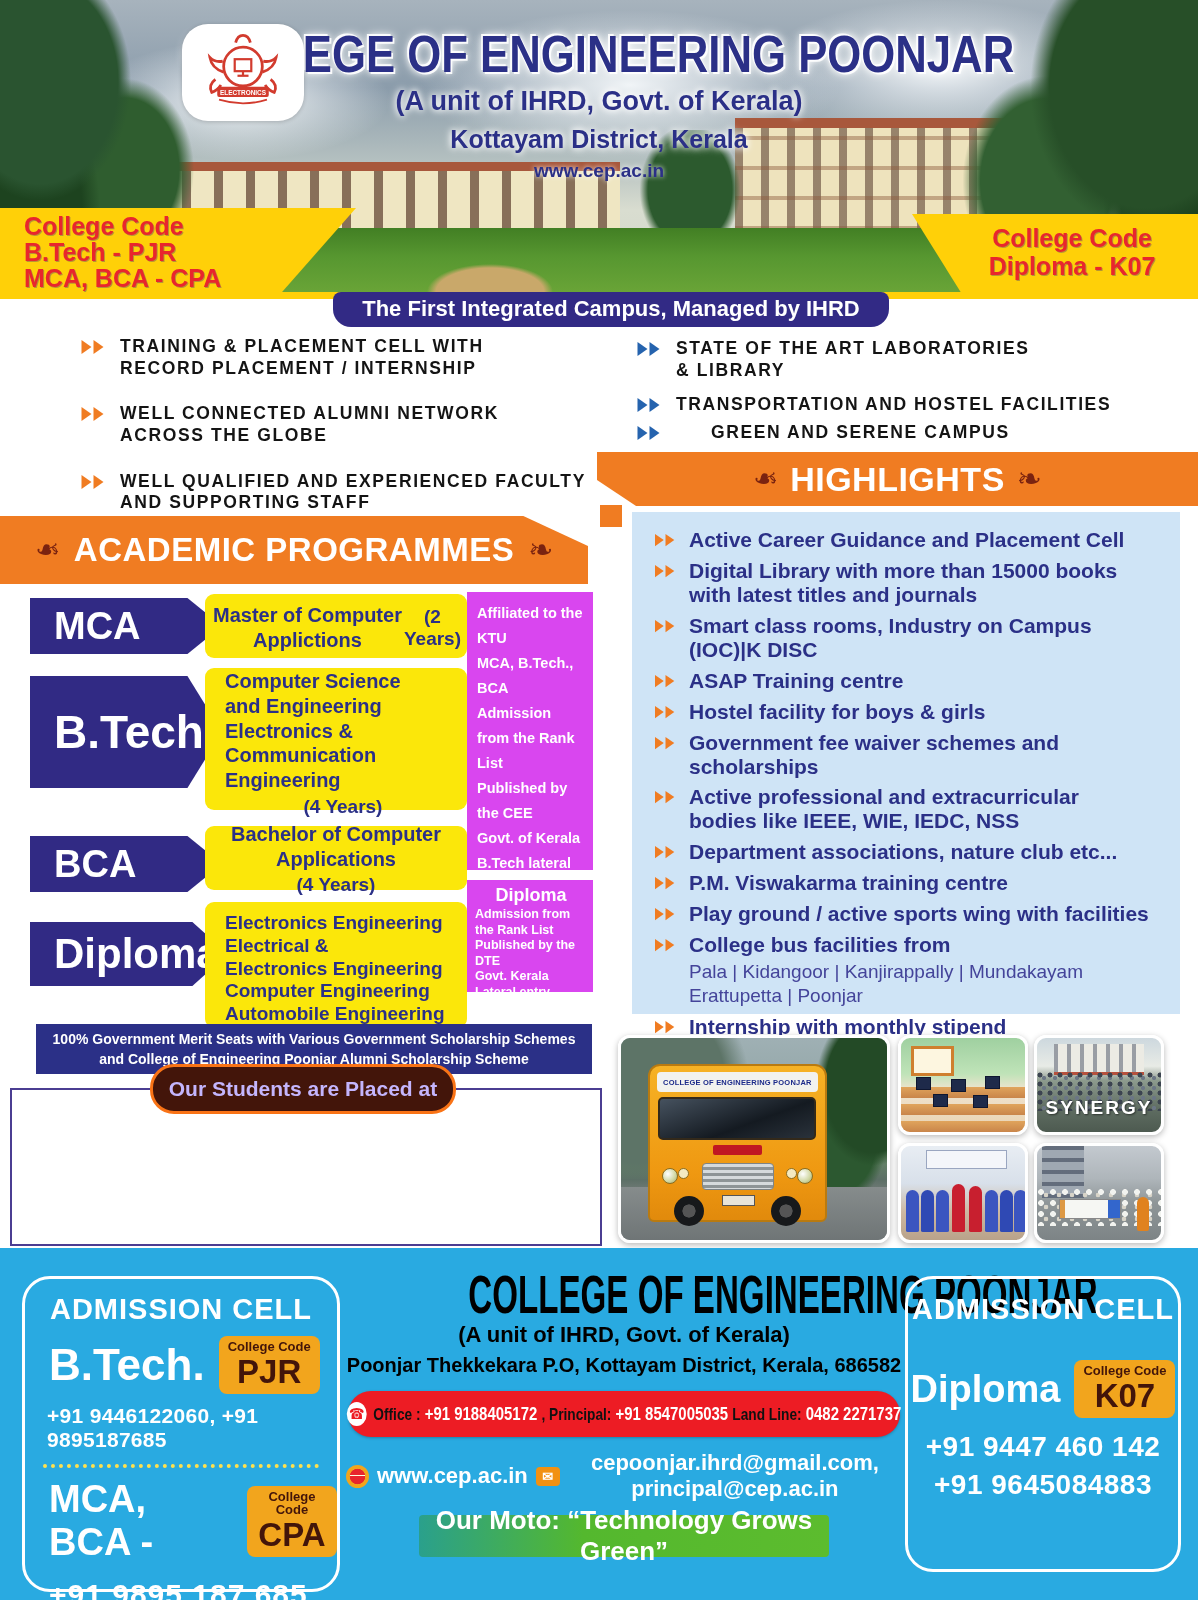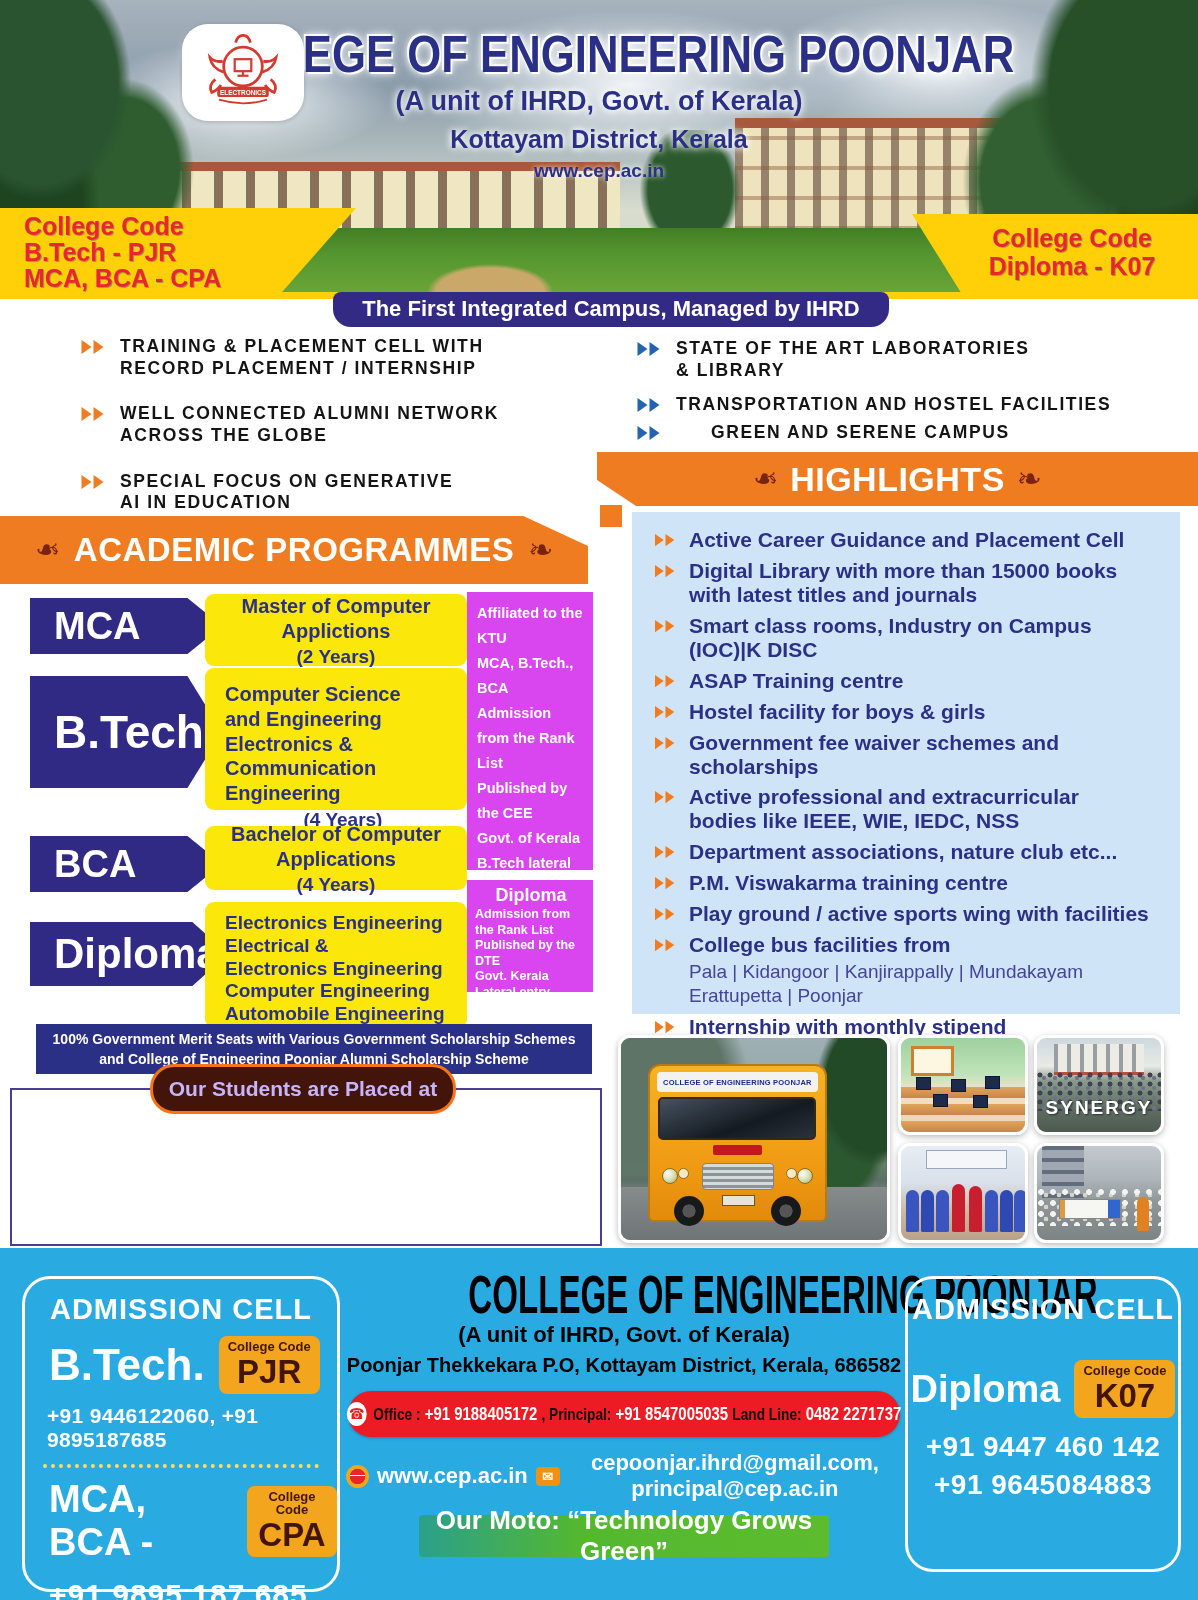--- a/index.html
+++ b/index.html
@@ -64,22 +64,22 @@
 
   .prog-badge{position:absolute;left:30px;background:#312a84;color:#fff;font-weight:900;display:flex;align-items:center;padding-left:24px;clip-path:polygon(0 0,82% 0,100% 50%,82% 100%,0 100%);box-sizing:border-box;}
   .pb-mca{top:598px;width:192px;height:56px;font-size:38px;}
   .pb-btech{top:676px;width:192px;height:112px;font-size:46px;}
   .pb-bca{top:836px;width:192px;height:56px;font-size:38px;}
   .pb-dip{top:922px;width:198px;height:64px;font-size:42px;}
 
   .prog-box{position:absolute;left:205px;width:262px;background:#fbe70a;border-radius:9px;color:#2b3087;box-sizing:border-box;padding:9px 6px 7px 20px;}
   .prog-text{font-size:20px;font-weight:800;line-height:1.24;white-space:pre-line;}
   .prog-years{font-size:19px;font-weight:800;text-align:center;margin-top:3px;}
-  .px-mca{top:594px;height:72px;text-align:center;padding-left:6px;display:flex;flex-direction:column;justify-content:center;}
-  .px-btech{top:668px;height:142px;padding-top:14px;}
+  .px-mca{top:594px;height:64px;text-align:center;padding-left:6px;display:flex;flex-direction:row;justify-content:center;}
+  .px-btech{top:668px;height:142px;padding-top:1px;}
   .px-bca{top:826px;height:64px;text-align:center;padding-left:6px;display:flex;flex-direction:column;justify-content:center;}
   .px-dip{top:902px;height:126px;padding-top:10px;}
   .px-dip .prog-text{font-size:19px;line-height:1.2;}
 
   .red-panel{position:absolute;left:467px;width:126px;background:#d946ef;color:#fff;box-sizing:border-box;}
   .rp-ktu{top:592px;height:278px;font-size:14.5px;font-weight:800;line-height:25px;padding:9px 4px 0 10px;white-space:pre-line;}
   .rp-dip{top:880px;height:112px;padding:5px 6px 0 8px;}
   .dp-title{font-size:18px;font-weight:900;text-align:center;}
   .dp-text{font-size:12.5px;font-weight:800;line-height:15.5px;white-space:pre-line;margin-top:1px;}
 
@@ -253,20 +253,28 @@
           <path d="M13 1 L23 8 L13 15 Z"></path>
         </svg>
       <div class="txt">WELL CONNECTED ALUMNI NETWORK
 ACROSS THE GLOBE</div>
     </div>
     <div class="feat">
       <svg class="arr-o" width="27" height="16" viewBox="0 0 26 16">
           <path d="M1 1 L11 8 L1 15 Z"></path>
           <path d="M13 1 L23 8 L13 15 Z"></path>
         </svg>
+      <div class="txt">WELL QUALIFIED AND EXPERIENCED FACULTY
+AND SUPPORTING STAFF</div>
+    </div>
+    <div class="feat">
+      <svg class="arr-o" width="27" height="16" viewBox="0 0 26 16">
+          <path d="M1 1 L11 8 L1 15 Z"></path>
+          <path d="M13 1 L23 8 L13 15 Z"></path>
+        </svg>
       <div class="txt">SPECIAL FOCUS ON GENERATIVE
 AI IN EDUCATION</div>
     </div>
   </div>
 
   <div class="fcol right">
     <div class="feat">
       <svg class="arr-b" width="27" height="16" viewBox="0 0 26 16">
           <path d="M1 1 L11 8 L1 15 Z"></path>
           <path d="M13 1 L23 8 L13 15 Z"></path>

